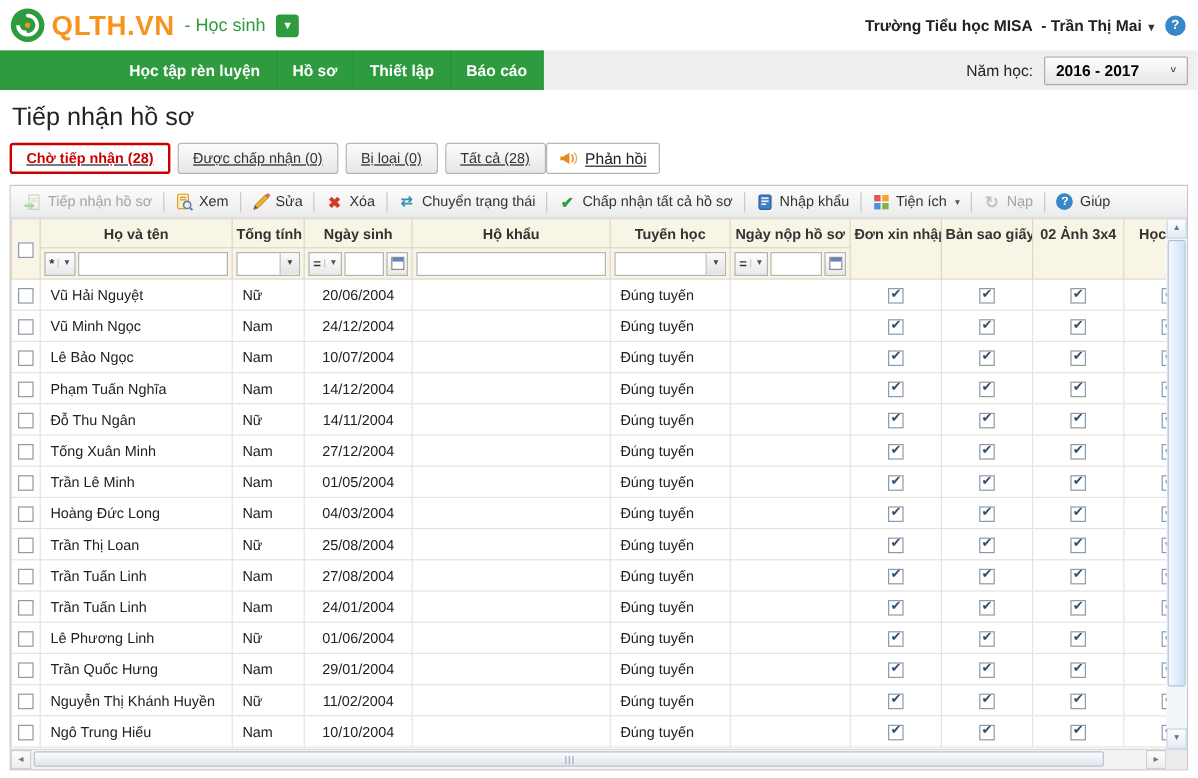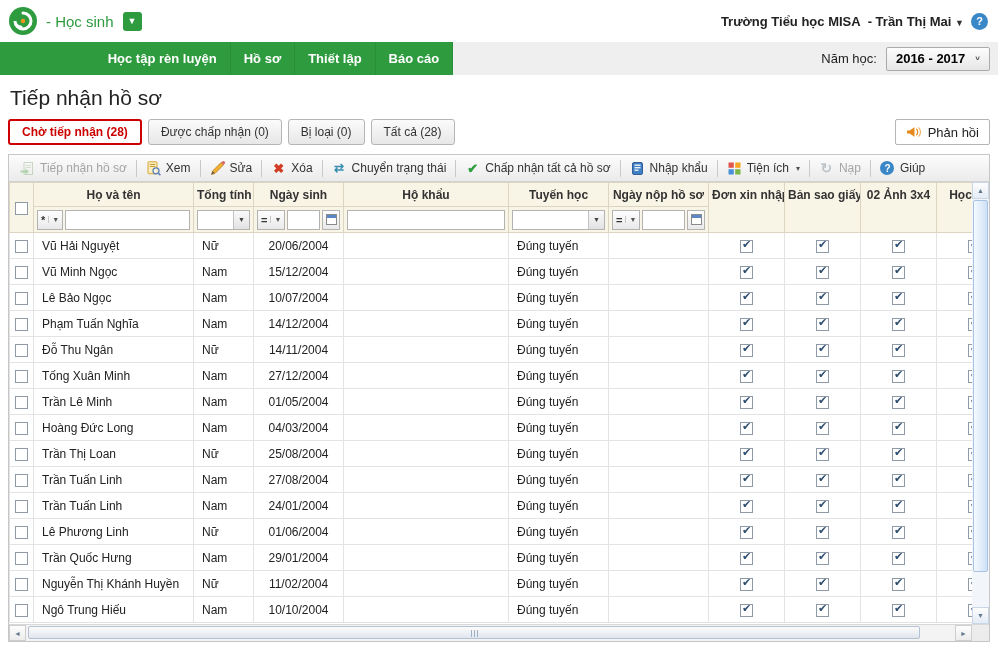--- a/index.html
+++ b/index.html
@@ -15,28 +15,28 @@
   .user-area { display:flex; align-items:center; gap:7px; font-size:13px; font-weight:bold; color:#222; }
   .user-caret { font-size:9px; color:#333; }
   .help-badge { width:17px; height:17px; border-radius:50%; background:#3a87c8; color:#fff; font-size:11px; font-weight:bold; display:flex; align-items:center; justify-content:center; cursor:pointer; }
 
   
   .navbar { height:33px; background:#efefef; display:flex; justify-content:space-between; align-items:stretch; }
   .tab-strip { display:flex; background:#2e9b3f; }
   .nav-tab { display:block; color:#fff; font-size:13px; font-weight:bold; padding:0 13px; line-height:33px; border-right:1px solid #279038; cursor:pointer; white-space:nowrap; }
   .nav-tab.active { background:linear-gradient(#f7ae1b,#ef9212); border-right-color:#e09311;margin-top:36px; }
   .year-area { display:flex; align-items:center; gap:9px; padding-right:8px; font-size:13px; color:#222; }
-  .year-select { display:flex; align-items:center; gap:10px; height:24px; padding:0 9px; background:linear-gradient(#fdfdfd,#e6e6e6); border:1px solid #ababab; border-radius:2px; font-weight:bold; font-size:13px; font-family:inherit; cursor:pointer;justify-content:center; }
+  .year-select { display:flex; align-items:center; gap:26px; height:24px; padding:0 9px; background:linear-gradient(#fdfdfd,#e6e6e6); border:1px solid #ababab; border-radius:2px; font-weight:bold; font-size:13px; font-family:inherit; cursor:pointer;justify-content:center; }
   .year-caret { font-size:8px; color:#444; }
 
   
   .content { padding:0 8px; }
   .page-title { font-size:21px; font-weight:normal; color:#222; margin:11px 0 9px 2px; }
 
-  .status-row { display:flex; justify-content:space-between; align-items:center; }
+  .status-row { display:flex; justify-content:flex-start; align-items:center;text-decoration:underline; }
   .status-tabs { display:flex; gap:6px; }
   .status-tab { height:26px; padding:0 12px; font-size:12px; color:#333; background:linear-gradient(#fbfbfb,#e7e7e7); border:1px solid #b5b5b5; border-radius:3px; font-family:inherit; cursor:pointer; white-space:nowrap; }
   .status-tab.active { background:#fff; border:2px solid #c00; color:#c00; font-weight:bold; }
   .feedback-btn { height:26px; padding:0 10px; display:flex; align-items:center; gap:6px; background:#fff; border:1px solid #b5b5b5; border-radius:2px; font-size:13px; color:#222; font-family:inherit; cursor:pointer; }
 
   
   .grid-panel { margin-top:9px; border:1px solid #c6c6c6; background:#fff; }
   .toolbar { height:27px; display:flex; align-items:center; gap:1px; padding:0 5px; background:linear-gradient(#fcfcfc,#ebebeb); border-bottom:1px solid #d2d2d2; }
   .tb-item { display:flex; align-items:center; gap:5px; padding:0 6px; height:23px; background:none; border:0; font-size:12px; color:#333; font-family:inherit; cursor:pointer; white-space:nowrap; }
   .tb-item.disabled { color:#a4a4a4; }
@@ -94,20 +94,21 @@
 
 <header class="topbar">
   <div class="logo-area">
     <span style="display:inline-flex;">
       <svg width="30" height="30" viewBox="0 0 30 30">
         <circle cx="15" cy="15" r="14" fill="#2e9b3f"></circle>
         <path d="M15 7 a8 8 0 1 1 -8 8 a6 6 0 0 0 6 6" fill="none" stroke="#ffffff" stroke-width="3" stroke-linecap="round"></path>
         <circle cx="15" cy="15" r="2.2" fill="#f7941e"></circle>
       </svg>
     </span>
+    <span class="logo-text">QLTH.VN</span>
     <span class="logo-sub">- Học sinh</span>
     <span class="module-dd">
         <span>▼</span>
       </span>
   </div>
   <div class="user-area">
     <span>Trường Tiểu học MISA</span>
     <span><span>- Trần Thị Mai</span> <span class="user-caret">▼</span></span>
     <span class="help-badge">?</span>
   </div>
@@ -337,21 +338,21 @@
     <td class="doc-cell"><input type="checkbox" checked="" style=""></td>
     <td class="doc-cell"><input type="checkbox" checked="" style=""></td>
     <td class="doc-cell"><input type="checkbox" checked="" style=""></td>
     <td class="doc-cell"><input type="checkbox" checked="" style=""></td>
   </tr>
 
   <tr class="data-row">
     <td class="cb-cell"><input type="checkbox" style=""></td>
     <td class="c-name">Vũ Minh Ngọc</td>
     <td class="c-gender">Nam</td>
-    <td class="c-dob">15/12/2004</td>
+    <td class="c-dob">24/12/2004</td>
     <td class="c-res"></td>
     <td class="c-route">Đúng tuyến</td>
     <td class="c-sub"></td>
     <td class="doc-cell"><input type="checkbox" checked="" style=""></td>
     <td class="doc-cell"><input type="checkbox" checked="" style=""></td>
     <td class="doc-cell"><input type="checkbox" checked="" style=""></td>
     <td class="doc-cell"><input type="checkbox" checked="" style=""></td>
   </tr>
 
   <tr class="data-row">

